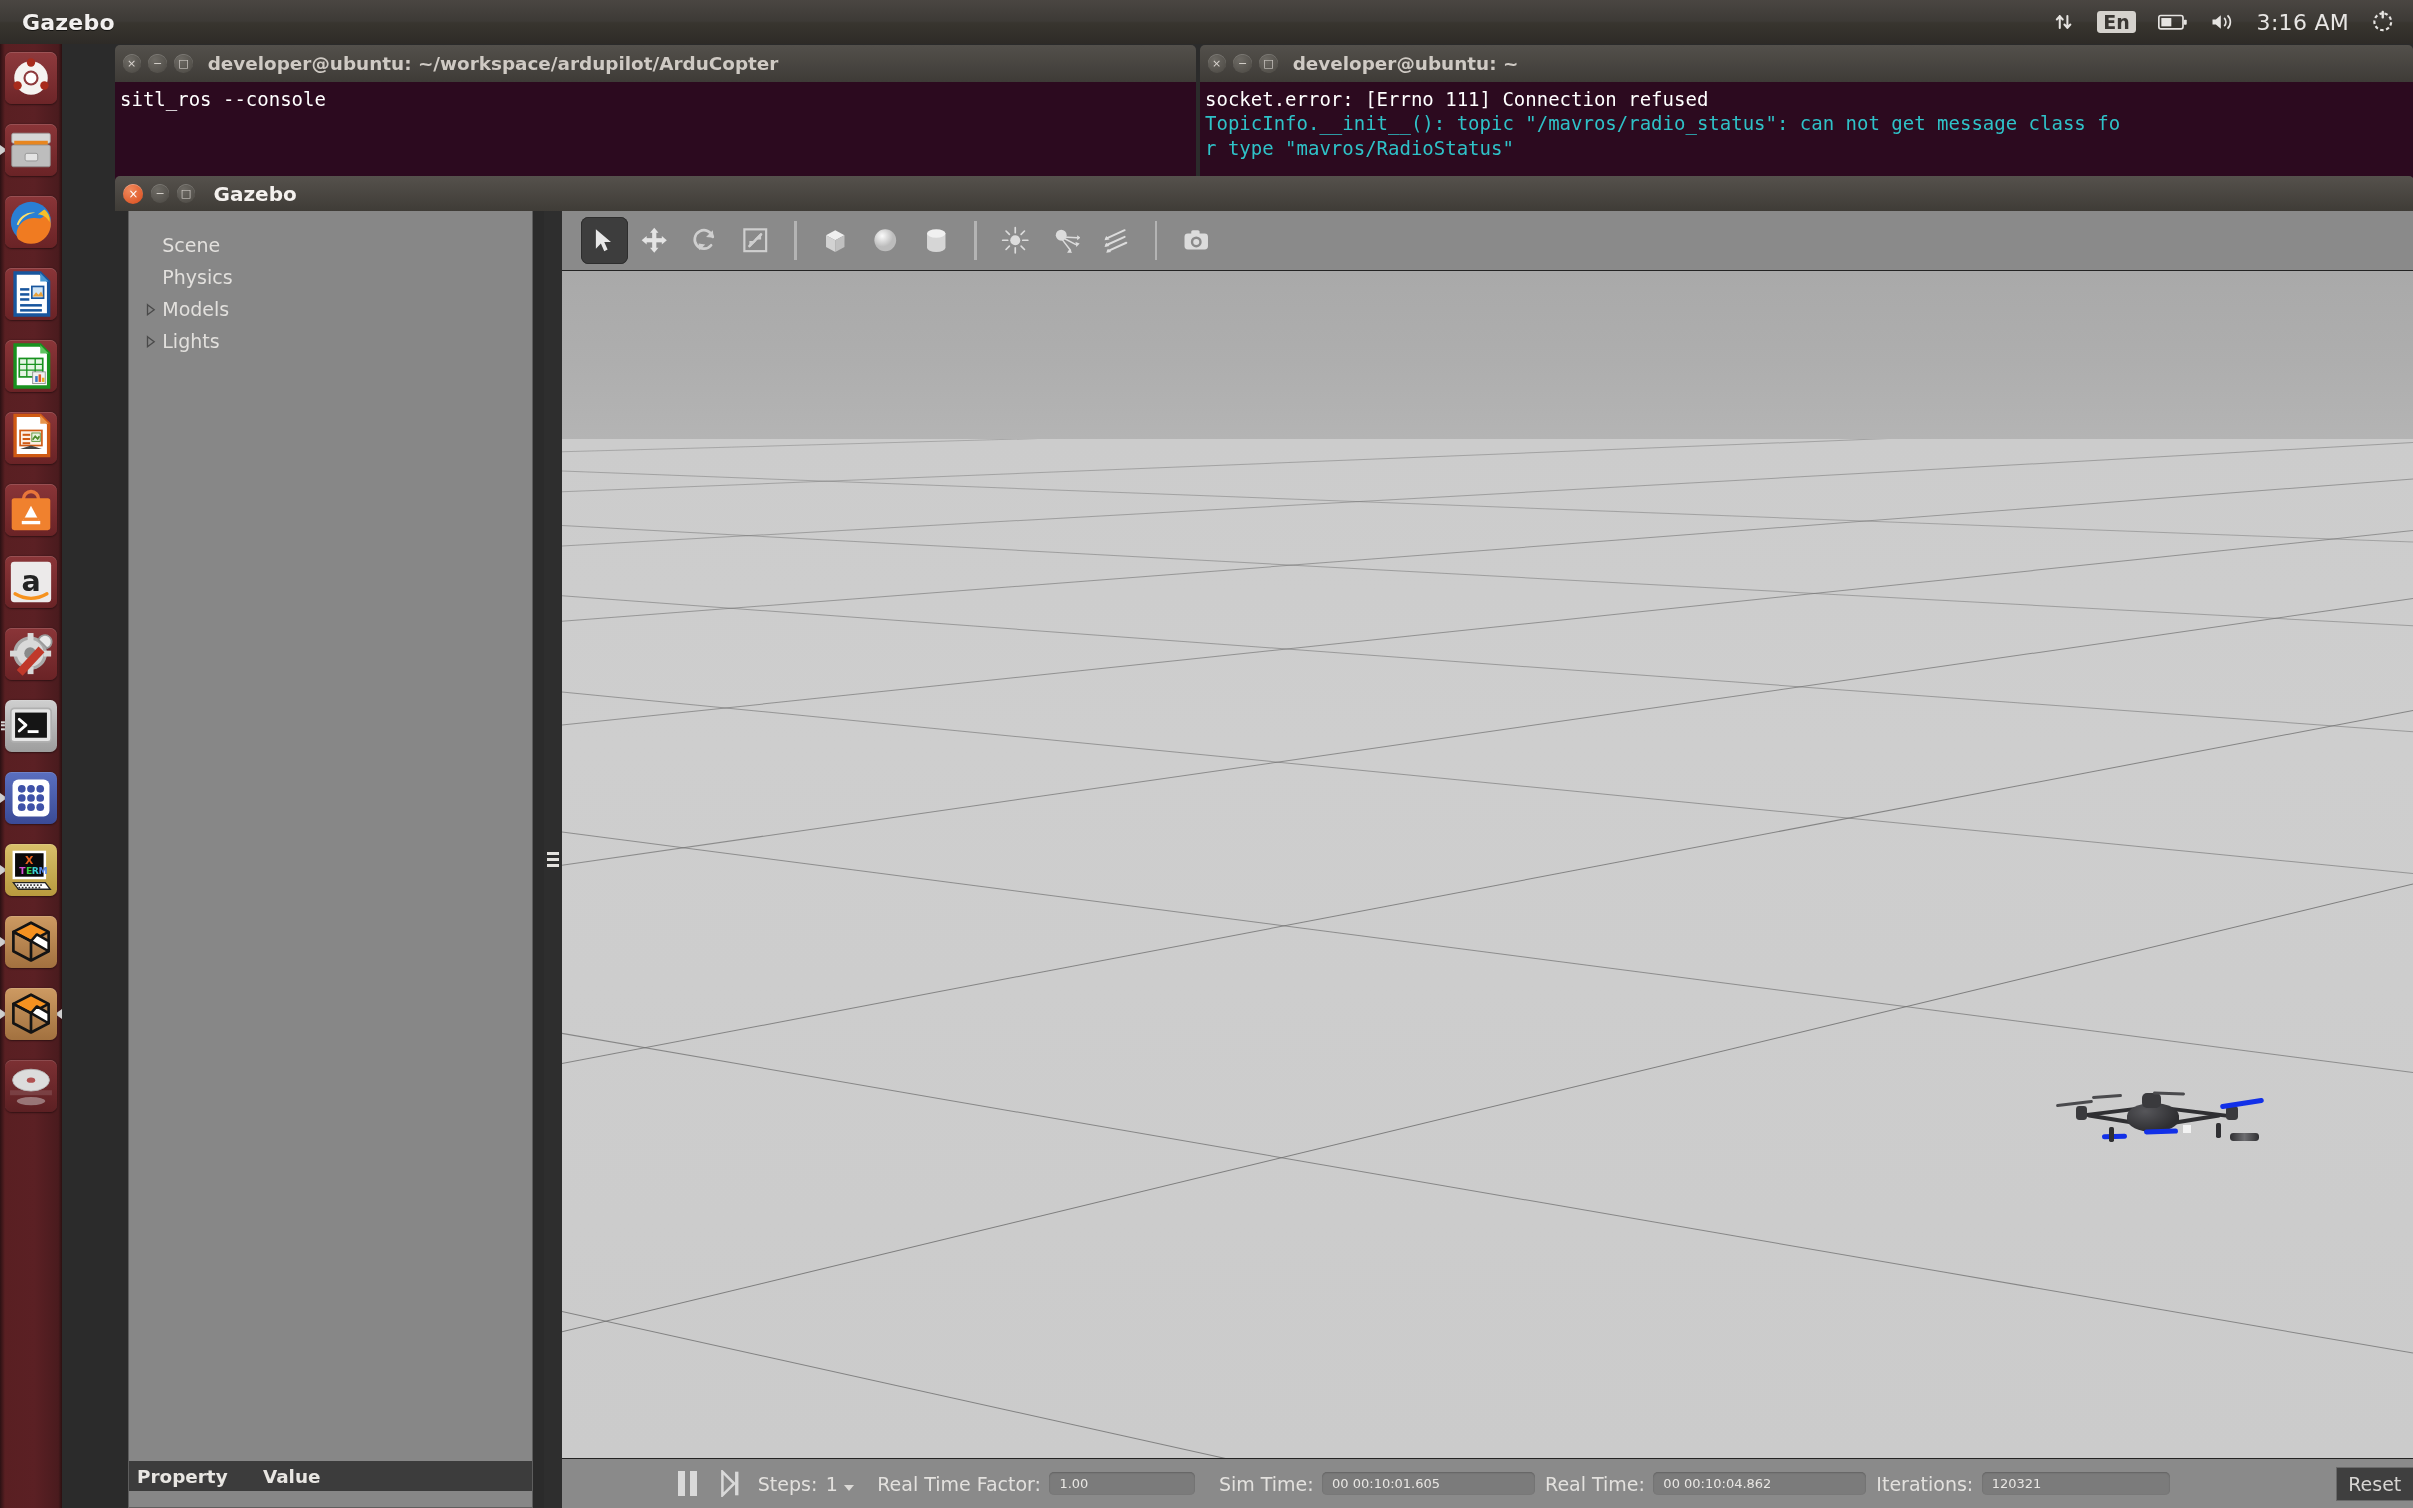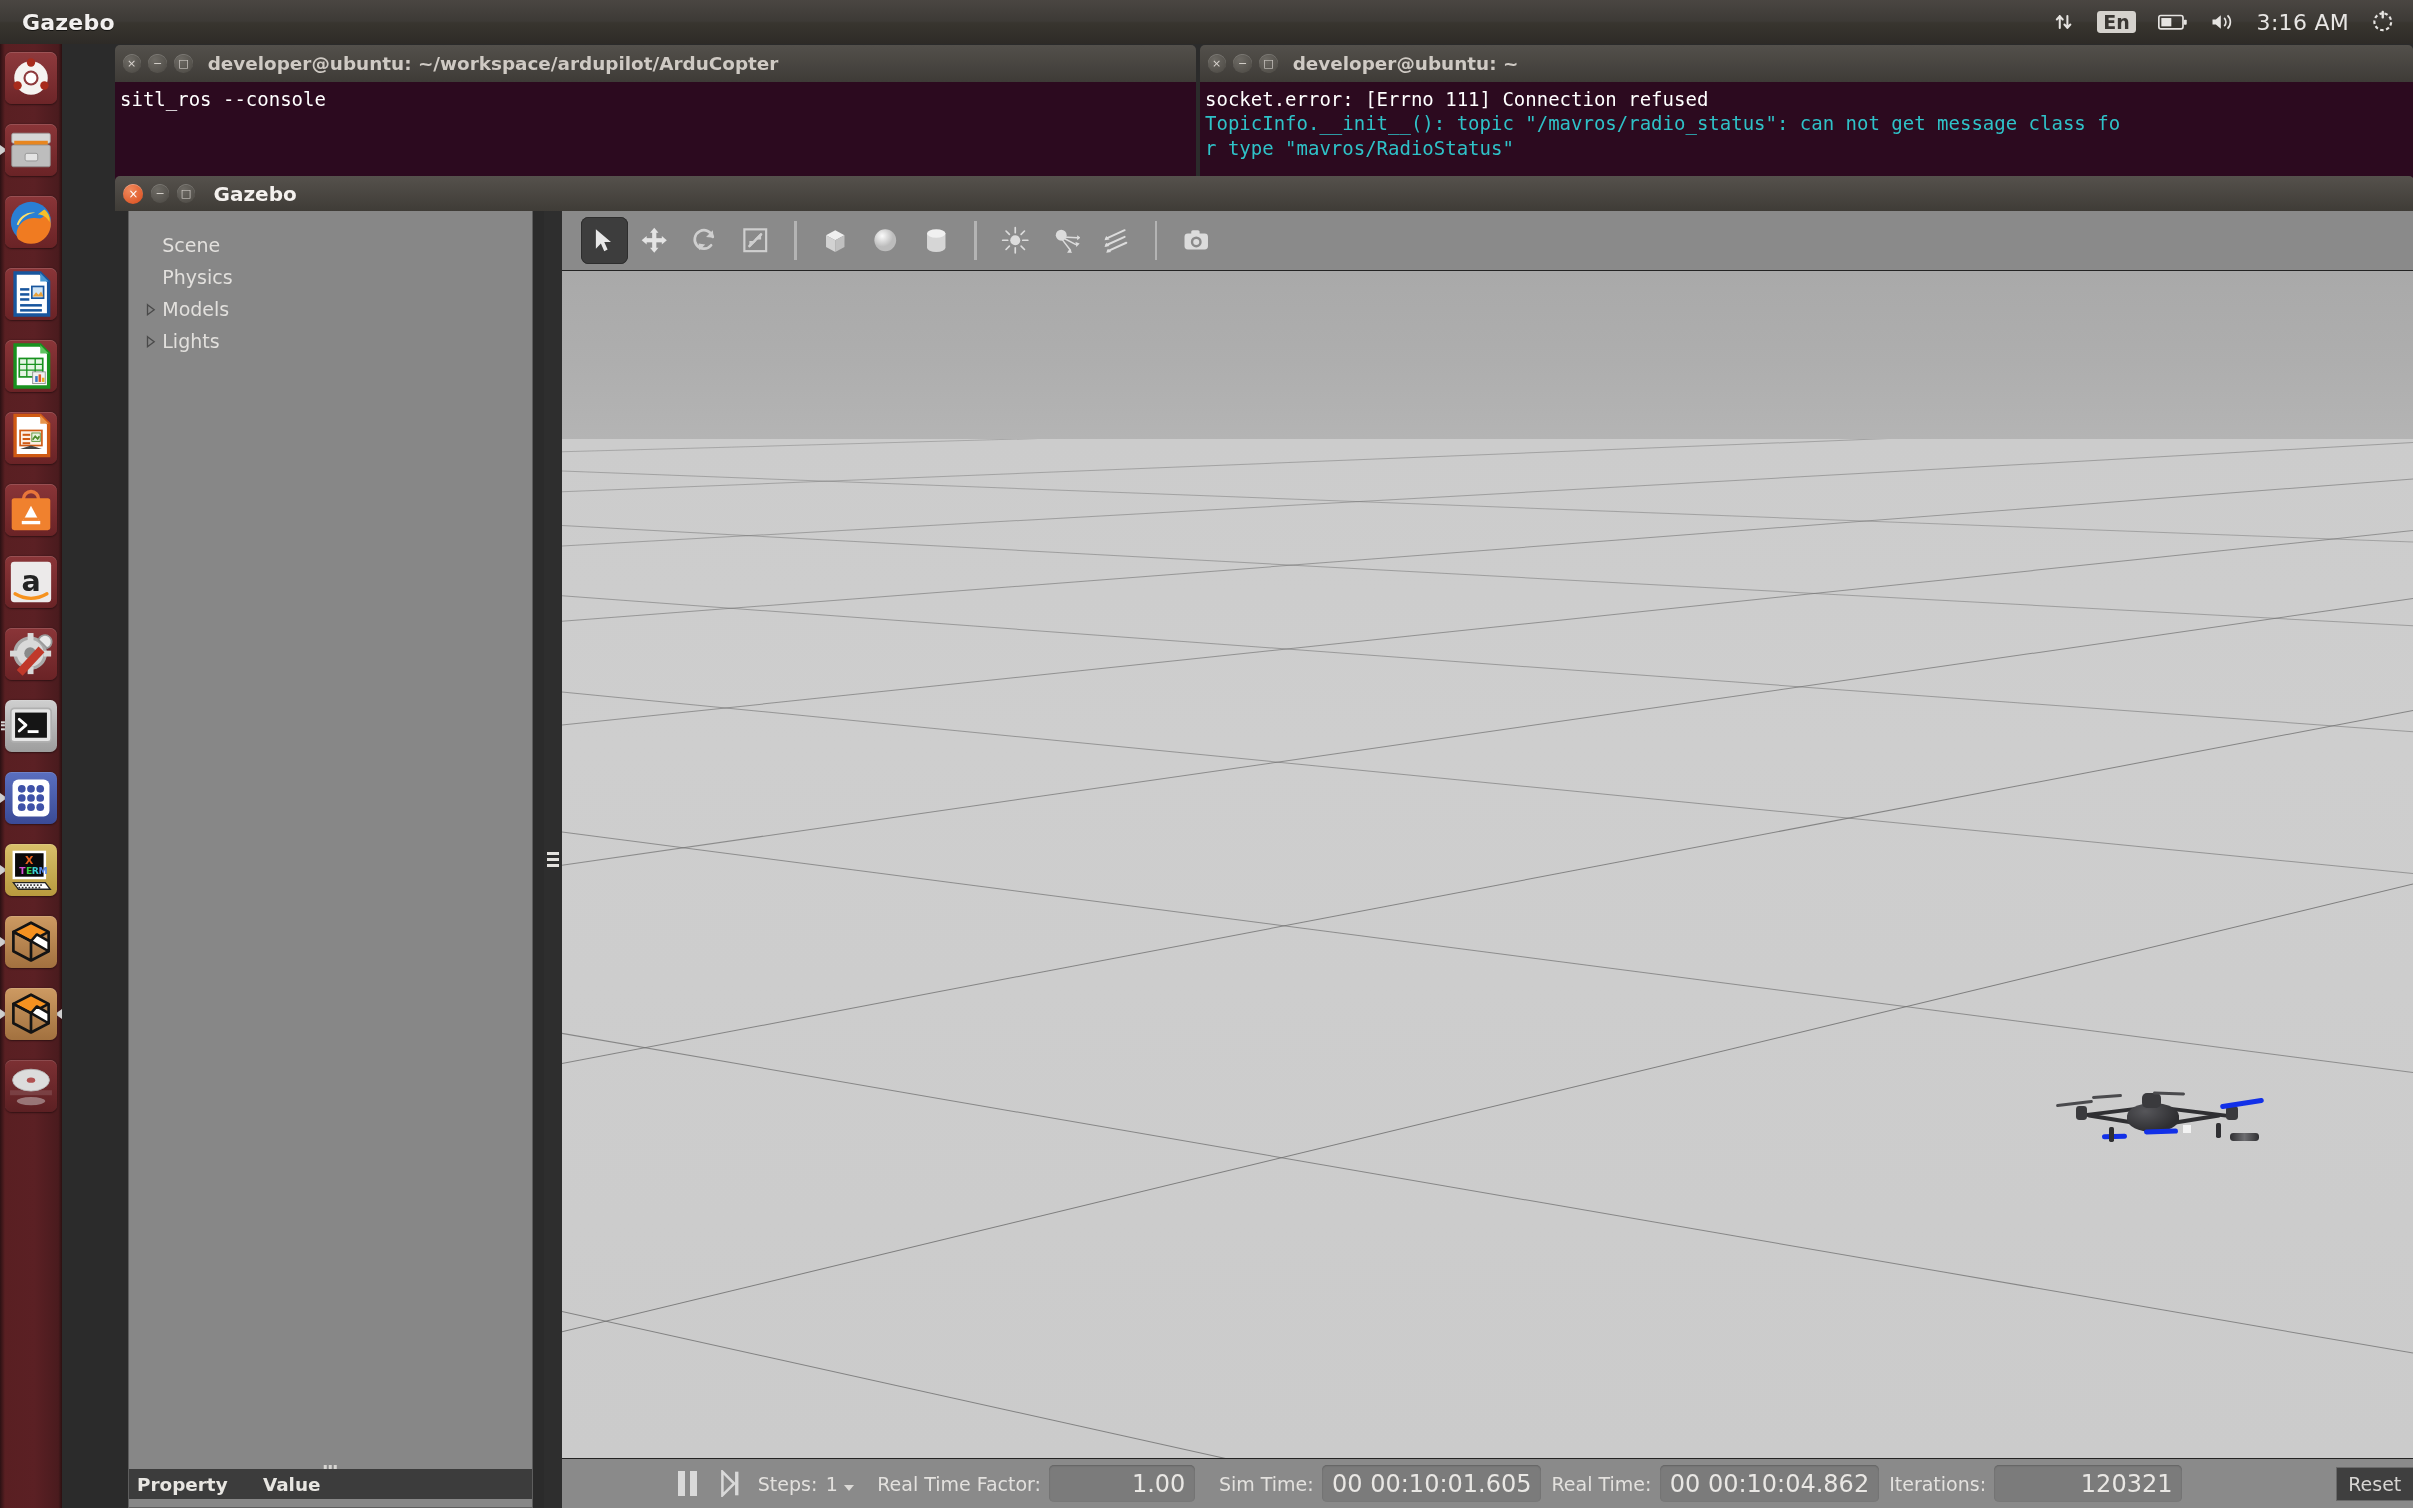--- a/index.html
+++ b/index.html
@@ -64,21 +64,21 @@
   .tab.sel{background:#8c8c8c;border-color:#6f6f6f;color:#e8e6e3;}
   .tab.un{background:#7e7e7e;}
   .tree{flex:1;background:#878787;margin:0 11px 0 12.6px;border:0.8px solid #5e5e5e;border-top:none;
     padding:18.4px 0 0 0;position:relative;}
   .trow{display:flex;align-items:center;height:32px;padding-left:11.7px;}
   .tarr{width:22px;display:flex;align-items:center;justify-content:center;}
   .tarr svg{display:block;}
   .tlab{color:#e2e0dd;font-size:19px;}
   .gripdots{position:absolute;left:50%;transform:translateX(-50%);bottom:34px;display:flex;gap:2.5px;}
   .gripdots i{width:2.5px;height:8.4px;background:#d7d5d2;display:block;}
-  .pvhdr{position:absolute;left:0;bottom:8px;width:100%;height:30px;background:#3c3c3c;display:flex;align-items:center;}
+  .pvhdr{position:absolute;left:0;bottom:16px;width:100%;height:30px;background:#3c3c3c;display:flex;align-items:center;}
   .pvhdr span{color:#e8e6e2;font-size:18.4px;font-weight:700;}
   .pvhdr .c1{margin-left:8.4px;width:126px;}
 
   .splitter{width:18.4px;background:#2e2e2e;display:flex;align-items:center;justify-content:center;}
   .splitter i{display:block;width:11.7px;height:3.4px;background:#e4e2df;margin:2.5px 0;}
 
   
   .gz-right{flex:1;display:flex;flex-direction:column;background:#2b2b2b;}
   .gz-toolbar{height:59px;background:#8a8a8a;border-bottom:1.7px solid #232323;display:flex;align-items:center;padding-left:18.4px;gap:3.4px;}
   .tbtn{width:47px;height:47px;display:flex;align-items:center;justify-content:center;border-radius:7.5px;}
@@ -106,22 +106,22 @@
   .d-white{position:absolute;width:7.5px;height:7.5px;background:#f3f3f3;}
   .d-small{position:absolute;left:168px;top:45px;width:28.5px;height:7.5px;
     background:linear-gradient(to right,#2f2f32,#6d6d70,#2f2f32);border-radius:3.4px;}
 
   
   .gz-status{height:49px;background:#8a8a8a;display:flex;align-items:center;border-top:1.7px solid #232323;padding-left:116px;}
   .st-pause{width:18.4px;height:25px;display:flex;gap:5px;margin-right:22px;}
   .st-pause i{display:block;width:6.7px;height:25px;background:#d9d9d9;}
   .st-step{display:flex;align-items:center;margin-right:17px;}
   .st-lab{color:#e3e1de;font-size:19px;margin-right:8.4px;white-space:nowrap;}
-  .st-val{background:#7b7b7b;border-radius:5px;color:#e9e7e4;font-size:24px;
-    padding:4.2px 10px;min-width:126px;box-shadow:inset 0 0.8px 1.7px rgba(0,0,0,.25);white-space:nowrap;text-align:right;}
+  .st-val{background:#7b7b7b;border-radius:5px;color:#e9e7e4;font-size:13px;
+    padding:4.2px 10px;min-width:126px;box-shadow:inset 0 0.8px 1.7px rgba(0,0,0,.25);white-space:nowrap;}
   .st-gap{width:23.5px;}
   .st-reset{margin-left:auto;background:#3f3f3f;color:#d7d5d2;font-size:19px;padding:5px 11.7px;
     border:0.8px solid #6a6a6a;white-space:nowrap;}
   .caret{width:0;height:0;border-left:5.9px solid transparent;border-right:5.9px solid transparent;
     border-top:6.7px solid #dcdad7;margin-left:5.9px;margin-top:8.4px;}
 </style>
 </head>
 <body>
 
 <div id="root">

